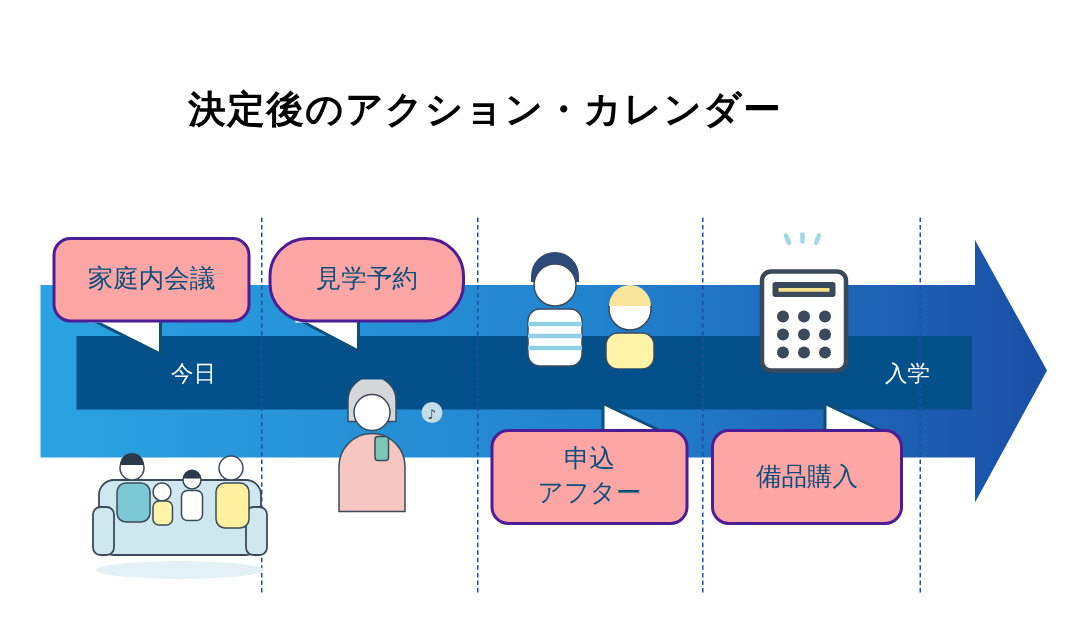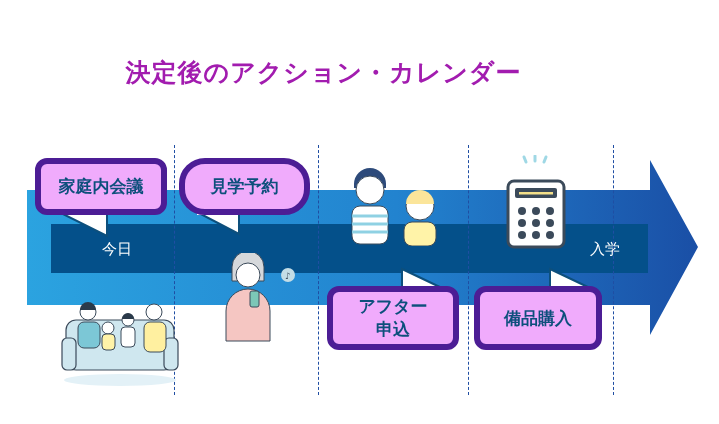--- a/index.html
+++ b/index.html
@@ -1,43 +1,43 @@
 <!DOCTYPE html>
 <html><head>
 <meta charset="utf-8">
 <style>
   html,body{margin:0;padding:0;background:#fff;}
   body{width:719px;height:424px;position:relative;overflow:hidden;font-family:"DejaVu Sans","Liberation Sans",sans-serif;}
-  .title{position:absolute;left:0;width:647px;top:56px;text-align:center;font-size:25px;font-weight:bold;color:#a21caf;letter-spacing:1px;}
+  .title{position:absolute;left:0;width:647px;top:56px;text-align:center;font-size:25px;font-weight:bold;color:#000000;letter-spacing:1px;}
   .arrow{position:absolute;left:0;top:0;}
   .band{position:absolute;left:51px;top:224px;width:597px;height:49px;background:#04508a;}
   .band-label{position:absolute;color:#fff;font-size:15px;top:240px;}
   .vline{position:absolute;top:145px;height:250px;border-left:1.2px dashed #1f4ea3;}
-  .bubble{position:absolute;background:#f0abfc;border:6px solid #4c1d95;border-radius:12px;color:#0d4f7c;font-weight:bold;font-size:17px;display:flex;align-items:center;justify-content:center;text-align:center;line-height:1.35;box-sizing:border-box;}
+  .bubble{position:absolute;background:#fca5a5;border:2px solid #4c1d95;border-radius:12px;color:#0d4f7c;font-weight:normal;font-size:17px;display:flex;align-items:center;justify-content:center;text-align:center;line-height:1.35;box-sizing:border-box;}
   .tail{position:absolute;}
   .illus{position:absolute;}
 </style>
 </head>
 <body>
 
 <div class="title">決定後のアクション・カレンダー</div>
 
 <svg class="arrow" width="719" height="424">
   <defs>
     <linearGradient id="ag" x1="0" x2="1" y1="0" y2="0">
       <stop offset="0" stop-color="#2ba3e0"></stop>
       <stop offset="0.55" stop-color="#2283cf"></stop>
       <stop offset="1" stop-color="#1a4fa6"></stop>
     </linearGradient>
   </defs>
   <polygon points="27,190 650,190 650,160 698,247 650,335 650,305 27,305" fill="url(#ag)"></polygon>
 </svg>
 
 <div class="band"></div>
-<div class="band-label" style="left:102px;">今日</div>
+<div class="band-label" style="left:114px;">今日</div>
 <div class="band-label" style="left:590px;font-family:Liberation Serif, serif;">入学</div>
 
 <div class="vline" style="left:174px;"></div>
 <div class="vline" style="left:318px;"></div>
 <div class="vline" style="left:468px;"></div>
 <div class="vline" style="left:613px;"></div>
 
 <svg class="tail" style="left:55px;top:212px;" width="60" height="28">
   <polygon points="4,0 52,0 52,24" fill="#fff" stroke="#0d4f7c" stroke-width="2"></polygon>
   <rect x="4" y="0" width="47" height="3" fill="#fff"></rect>
@@ -53,22 +53,22 @@
 <div class="bubble" style="left:179px;top:158px;width:131px;height:57px;border-radius:26px;">
   <span>見学予約</span>
 </div>
 
 <svg class="tail" style="left:400px;top:267px;" width="50" height="24">
   <polygon points="2,2 44,22 2,22" fill="#fff" stroke="#0d4f7c" stroke-width="2"></polygon>
   <rect x="3" y="20" width="41" height="4" fill="#fff"></rect>
 </svg>
 <div class="bubble" style="left:327px;top:286px;width:132px;height:64px;">
   <div>
+    <div>申込</div>
     <div>アフター</div>
-    <div>申込</div>
   </div>
 </div>
 
 <svg class="tail" style="left:548px;top:267px;" width="50" height="24">
   <polygon points="2,2 44,22 2,22" fill="#fff" stroke="#0d4f7c" stroke-width="2"></polygon>
   <rect x="3" y="20" width="41" height="4" fill="#fff"></rect>
 </svg>
 <div class="bubble" style="left:474px;top:286px;width:128px;height:64px;">
   <span>備品購入</span>
 </div>

